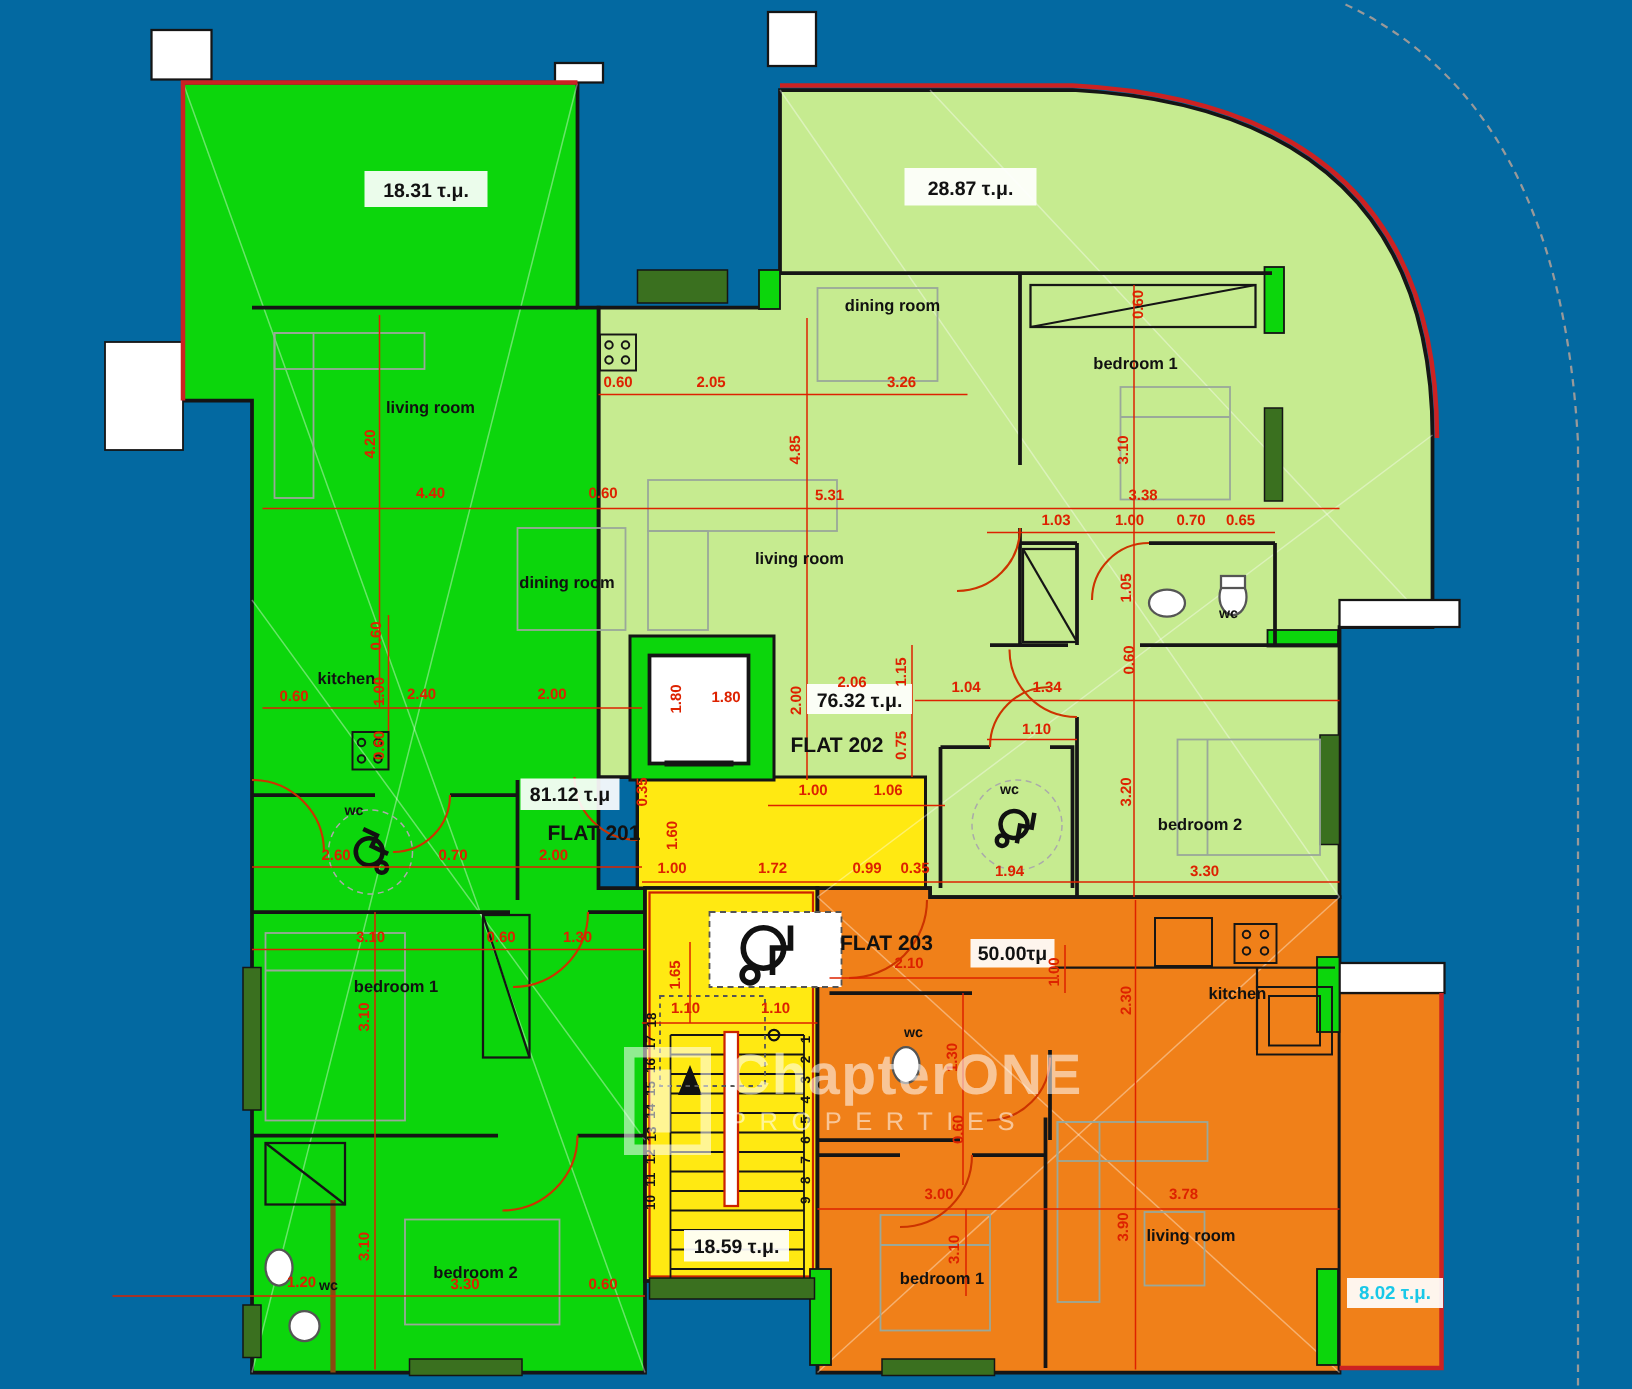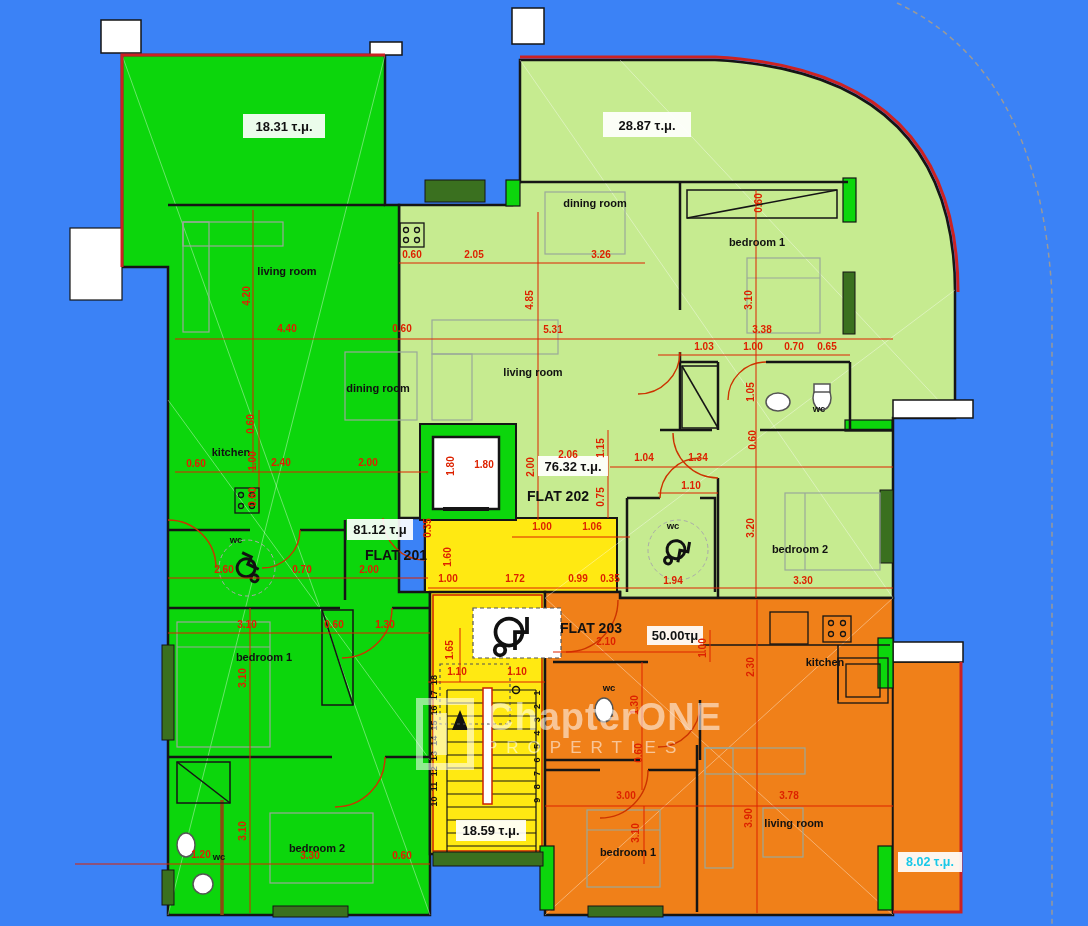--- a/index.html
+++ b/index.html
@@ -1,16 +1,16 @@
 <!DOCTYPE html>
 <html><head>
 <meta charset="utf-8">
 <style>
   html,body{margin:0;padding:0;background:#ffffff;}
-  #stage{position:relative;width:1088px;height:926px;background:#3b82f6;overflow:hidden;
+  #stage{position:relative;width:1088px;height:926px;background:#0369a1;overflow:hidden;
          font-family:"Liberation Sans",sans-serif;}
   svg text{font-family:"Liberation Sans",sans-serif;}
   .dim{fill:#dd2200;font-size:10px;font-weight:bold;text-anchor:middle;}
   .room{fill:#111;font-size:11px;font-weight:bold;text-anchor:middle;}
   .room-sm{fill:#111;font-size:9.5px;font-weight:bold;text-anchor:middle;}
   .flat{fill:#111;font-size:14px;font-weight:bold;text-anchor:middle;}
   .area{fill:#111;font-size:13px;font-weight:bold;text-anchor:middle;}
   .area-cyan{fill:#19c8e8;font-size:12.5px;font-weight:bold;text-anchor:middle;}
   .stairnum{fill:#111;font-size:9px;font-weight:bold;text-anchor:middle;}
   .chip{fill:#ffffff;opacity:.92;}

